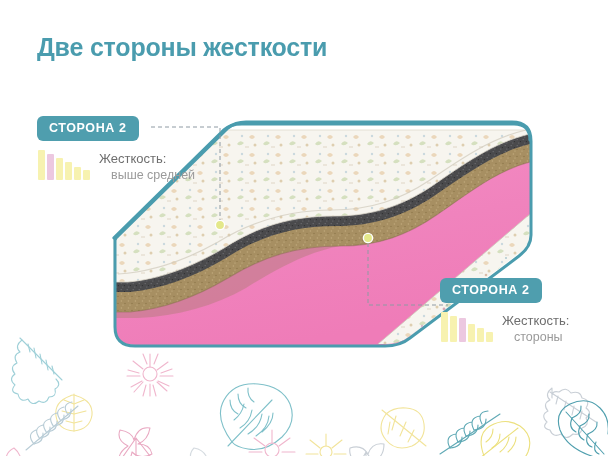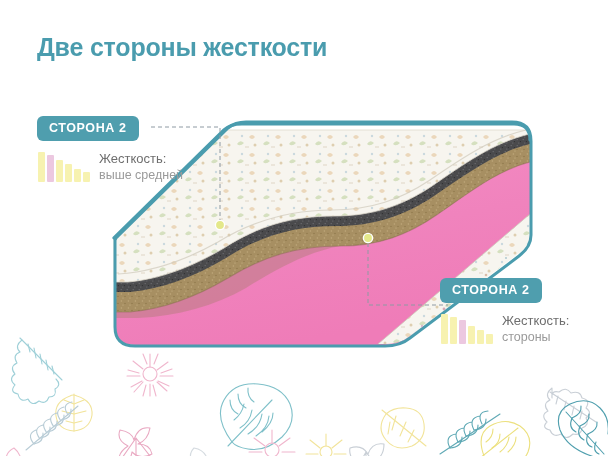--- a/index.html
+++ b/index.html
@@ -61,35 +61,36 @@
     font-size: 12.5px;
     font-weight: bold;
     letter-spacing: 0.6px;
     padding: 5px 12px 6px 12px;
     border-radius: 6px;
     white-space: nowrap;
   }
 
   .callout-body {
     display: flex;
-    align-items: center;
+    align-items: flex-start;
     gap: 9px;
     margin-top: 9px;
   }
 
   .callout-text { line-height: 1.32; white-space: nowrap; }
 
   .hardness-key {
     font-size: 13px;
     color: #6e6e6e;
   }
 
   .hardness-value {
     font-size: 12.5px;
     color: #9a9a9a;
+    margin-left: 12px;
   }
 
   
   .bar-icon {
     display: flex;
     align-items: flex-end;
     gap: 2px;
     height: 30px;
   }
   .bar-icon .bar {

